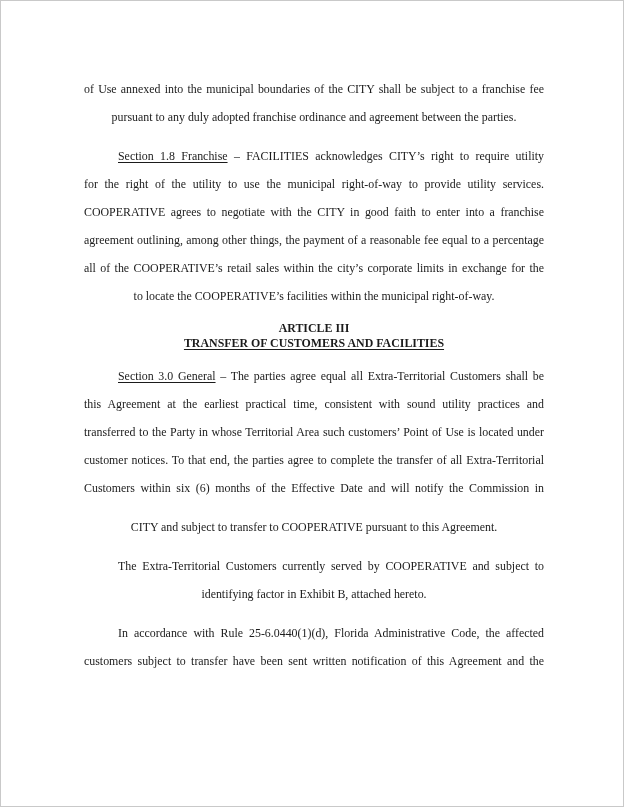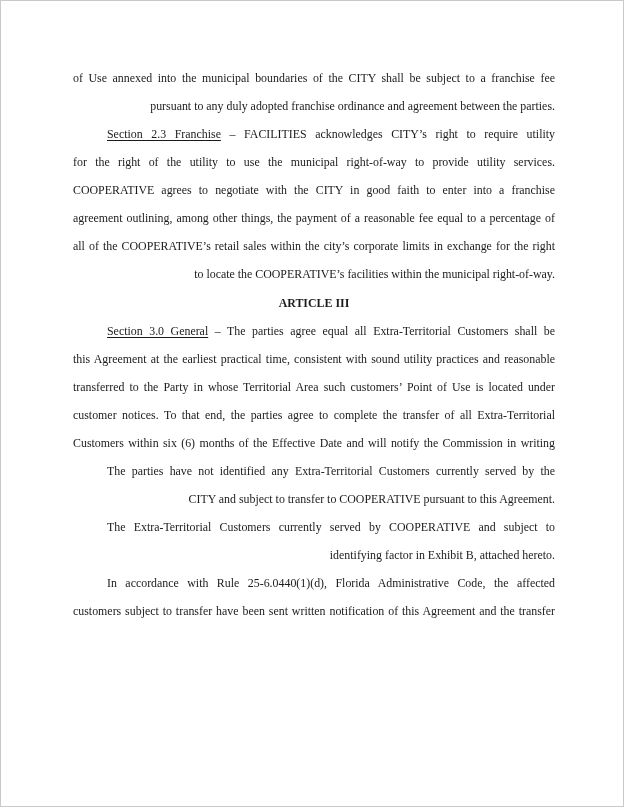--- a/index.html
+++ b/index.html
@@ -18,28 +18,28 @@
     font-family: "Liberation Serif", "DejaVu Serif", serif;
     color: var(--text-color, #1b1b1b);
   }
   .content {
     position: absolute;
     left: 72px;
     top: 63px;
     width: 482px;
   }
   .block {
-    margin: 0;
+    margin: 11px;
   }
   .line {
     font-size: 11.9px;
     line-height: 28px;
     max-height: 28px;
     overflow: hidden;
-    text-align: right;
+    text-align: center;
     letter-spacing: 0px;
   }
   .line.justify {
     text-align: justify;
     text-align-last: justify;
   }
   .line.indent {
     text-indent: 34px;
   }
   .block.heading {
@@ -70,39 +70,39 @@
 </head>
 <body>
 
 <div class="page">
   <div class="content">
       <div class="block paragraph">
         <div class="line justify"><span>of Use annexed into the municipal boundaries of the CITY shall be subject to a franchise fee</span></div>
         <div class="line"><span>pursuant to any duly adopted franchise ordinance and agreement between the parties.</span></div>
       </div>
       <div class="block paragraph">
-        <div class="line justify indent"><span class="u">Section 2.3 Franchise</span><span> – FACILITIES acknowledges CITY’s right to require utility</span></div>
+        <div class="line justify indent"><span class="u">Section 1.8 Franchise</span><span> – FACILITIES acknowledges CITY’s right to require utility</span></div>
         <div class="line justify"><span>for the right of the utility to use the municipal right-of-way to provide utility services.</span></div>
         <div class="line justify"><span>COOPERATIVE agrees to negotiate with the CITY in good faith to enter into a franchise</span></div>
         <div class="line justify"><span>agreement outlining, among other things, the payment of a reasonable fee equal to a percentage of</span></div>
         <div class="line justify"><span>all of the COOPERATIVE’s retail sales within the city’s corporate limits in exchange for the right</span></div>
         <div class="line"><span>to locate the COOPERATIVE’s facilities within the municipal right-of-way.</span></div>
       </div>
       <div class="block heading">
         <div class="line"><span>ARTICLE III</span></div>
+        <div class="line"><span class="u">TRANSFER OF CUSTOMERS AND FACILITIES</span></div>
       </div>
       <div class="block paragraph">
         <div class="line justify indent"><span class="u">Section 3.0 General</span><span> – The parties agree equal all Extra-Territorial Customers shall be</span></div>
         <div class="line justify"><span>this Agreement at the earliest practical time, consistent with sound utility practices and reasonable</span></div>
         <div class="line justify"><span>transferred to the Party in whose Territorial Area such customers’ Point of Use is located under</span></div>
         <div class="line justify"><span>customer notices. To that end, the parties agree to complete the transfer of all Extra-Territorial</span></div>
         <div class="line justify"><span>Customers within six (6) months of the Effective Date and will notify the Commission in writing</span></div>
       </div>
       <div class="block paragraph">
-        <div class="line justify indent"><span>The parties have not identified any Extra-Territorial Customers currently served by the</span></div>
         <div class="line"><span>CITY and subject to transfer to COOPERATIVE pursuant to this Agreement.</span></div>
       </div>
       <div class="block paragraph">
         <div class="line justify indent"><span>The Extra-Territorial Customers currently served by COOPERATIVE and subject to</span></div>
         <div class="line"><span>identifying factor in Exhibit B, attached hereto.</span></div>
       </div>
       <div class="block paragraph">
         <div class="line justify indent"><span>In accordance with Rule 25-6.0440(1)(d), Florida Administrative Code, the affected</span></div>
         <div class="line justify"><span>customers subject to transfer have been sent written notification of this Agreement and the transfer</span></div>
       </div>

